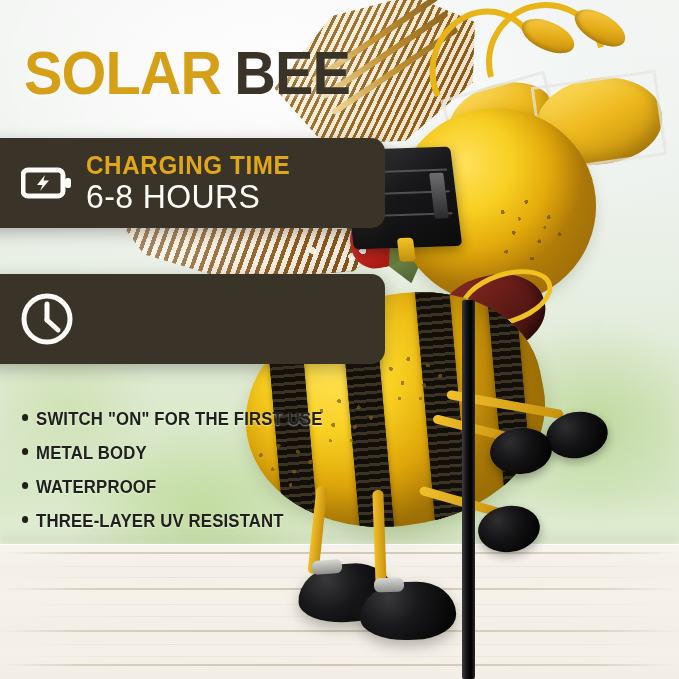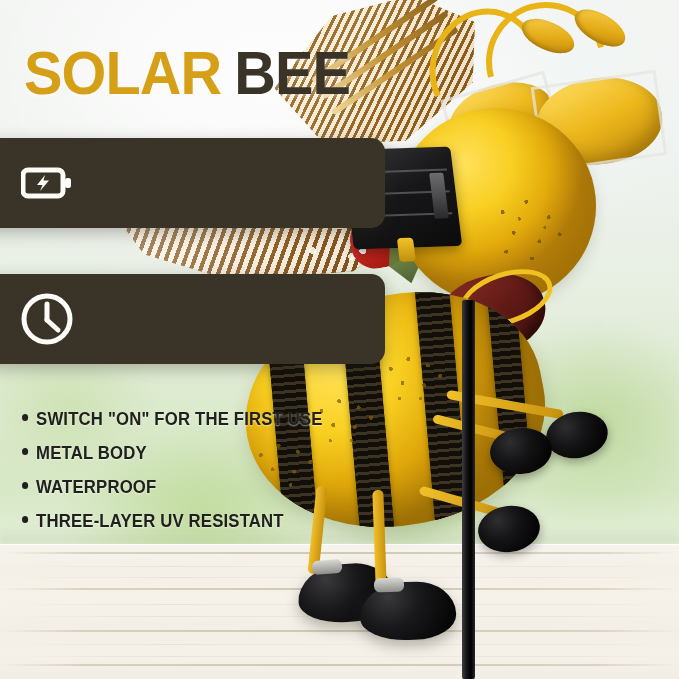--- a/index.html
+++ b/index.html
@@ -396,20 +396,24 @@
   </div>
 
   <div class="banner" id="banner-charging">
     <div class="banner-icon">
       <svg width="52" height="34" viewBox="0 0 52 34" aria-hidden="true">
         <rect x="2" y="4" width="40" height="26" rx="5" fill="none" stroke="#fdfcf8" stroke-width="5"></rect>
         <rect x="44" y="12" width="6" height="10" rx="2.5" fill="#fdfcf8"></rect>
         <path d="M24 9 L16 19 L21.5 19 L19 25 L28 14.5 L22.5 14.5 Z" fill="#fdfcf8"></path>
       </svg>
     </div>
+    <div class="banner-text">
+      <div class="banner-title">CHARGING TIME</div>
+      <div class="banner-sub">6-8 HOURS</div>
+    </div>
   </div>
 
   <div class="banner" id="banner-working">
     <div class="banner-icon">
       <svg width="56" height="56" viewBox="0 0 56 56" aria-hidden="true">
         <circle cx="28" cy="28" r="23" fill="none" stroke="#fdfcf8" stroke-width="5"></circle>
         <path d="M28 13 L28 29" stroke="#fdfcf8" stroke-width="5" stroke-linecap="round"></path>
         <path d="M28 29 L39 39" stroke="#fdfcf8" stroke-width="5" stroke-linecap="round"></path>
       </svg>
     </div>

